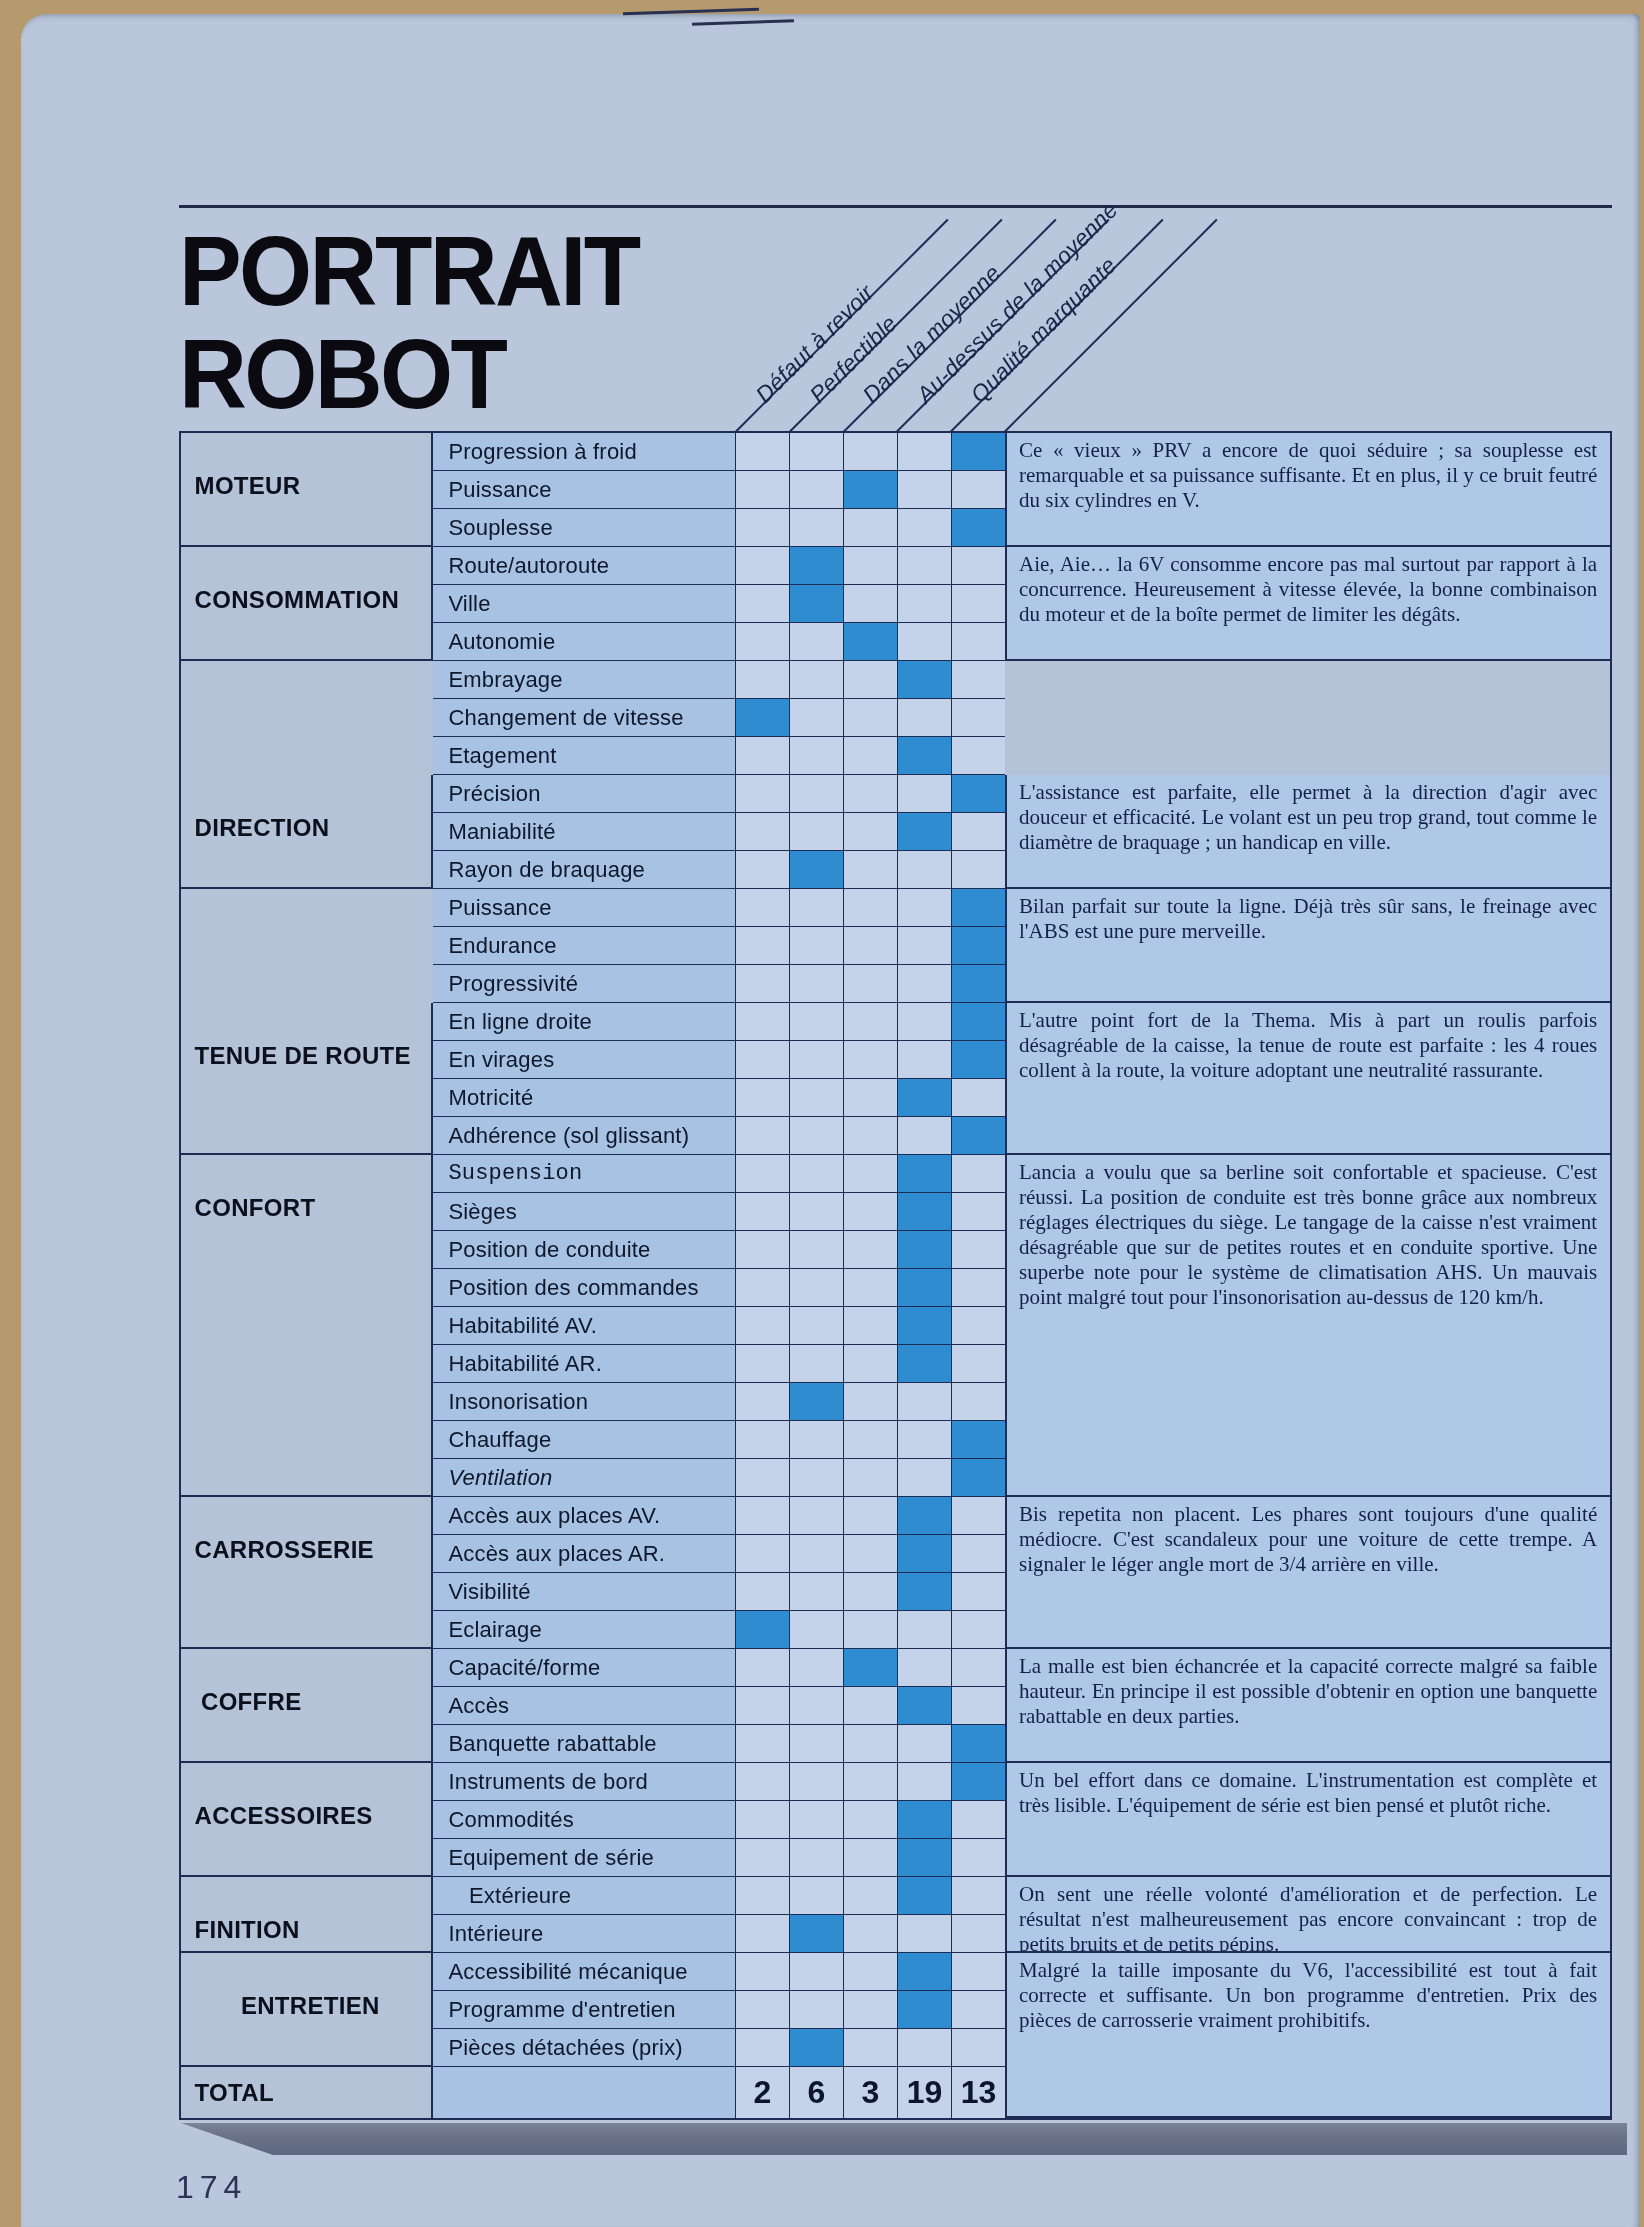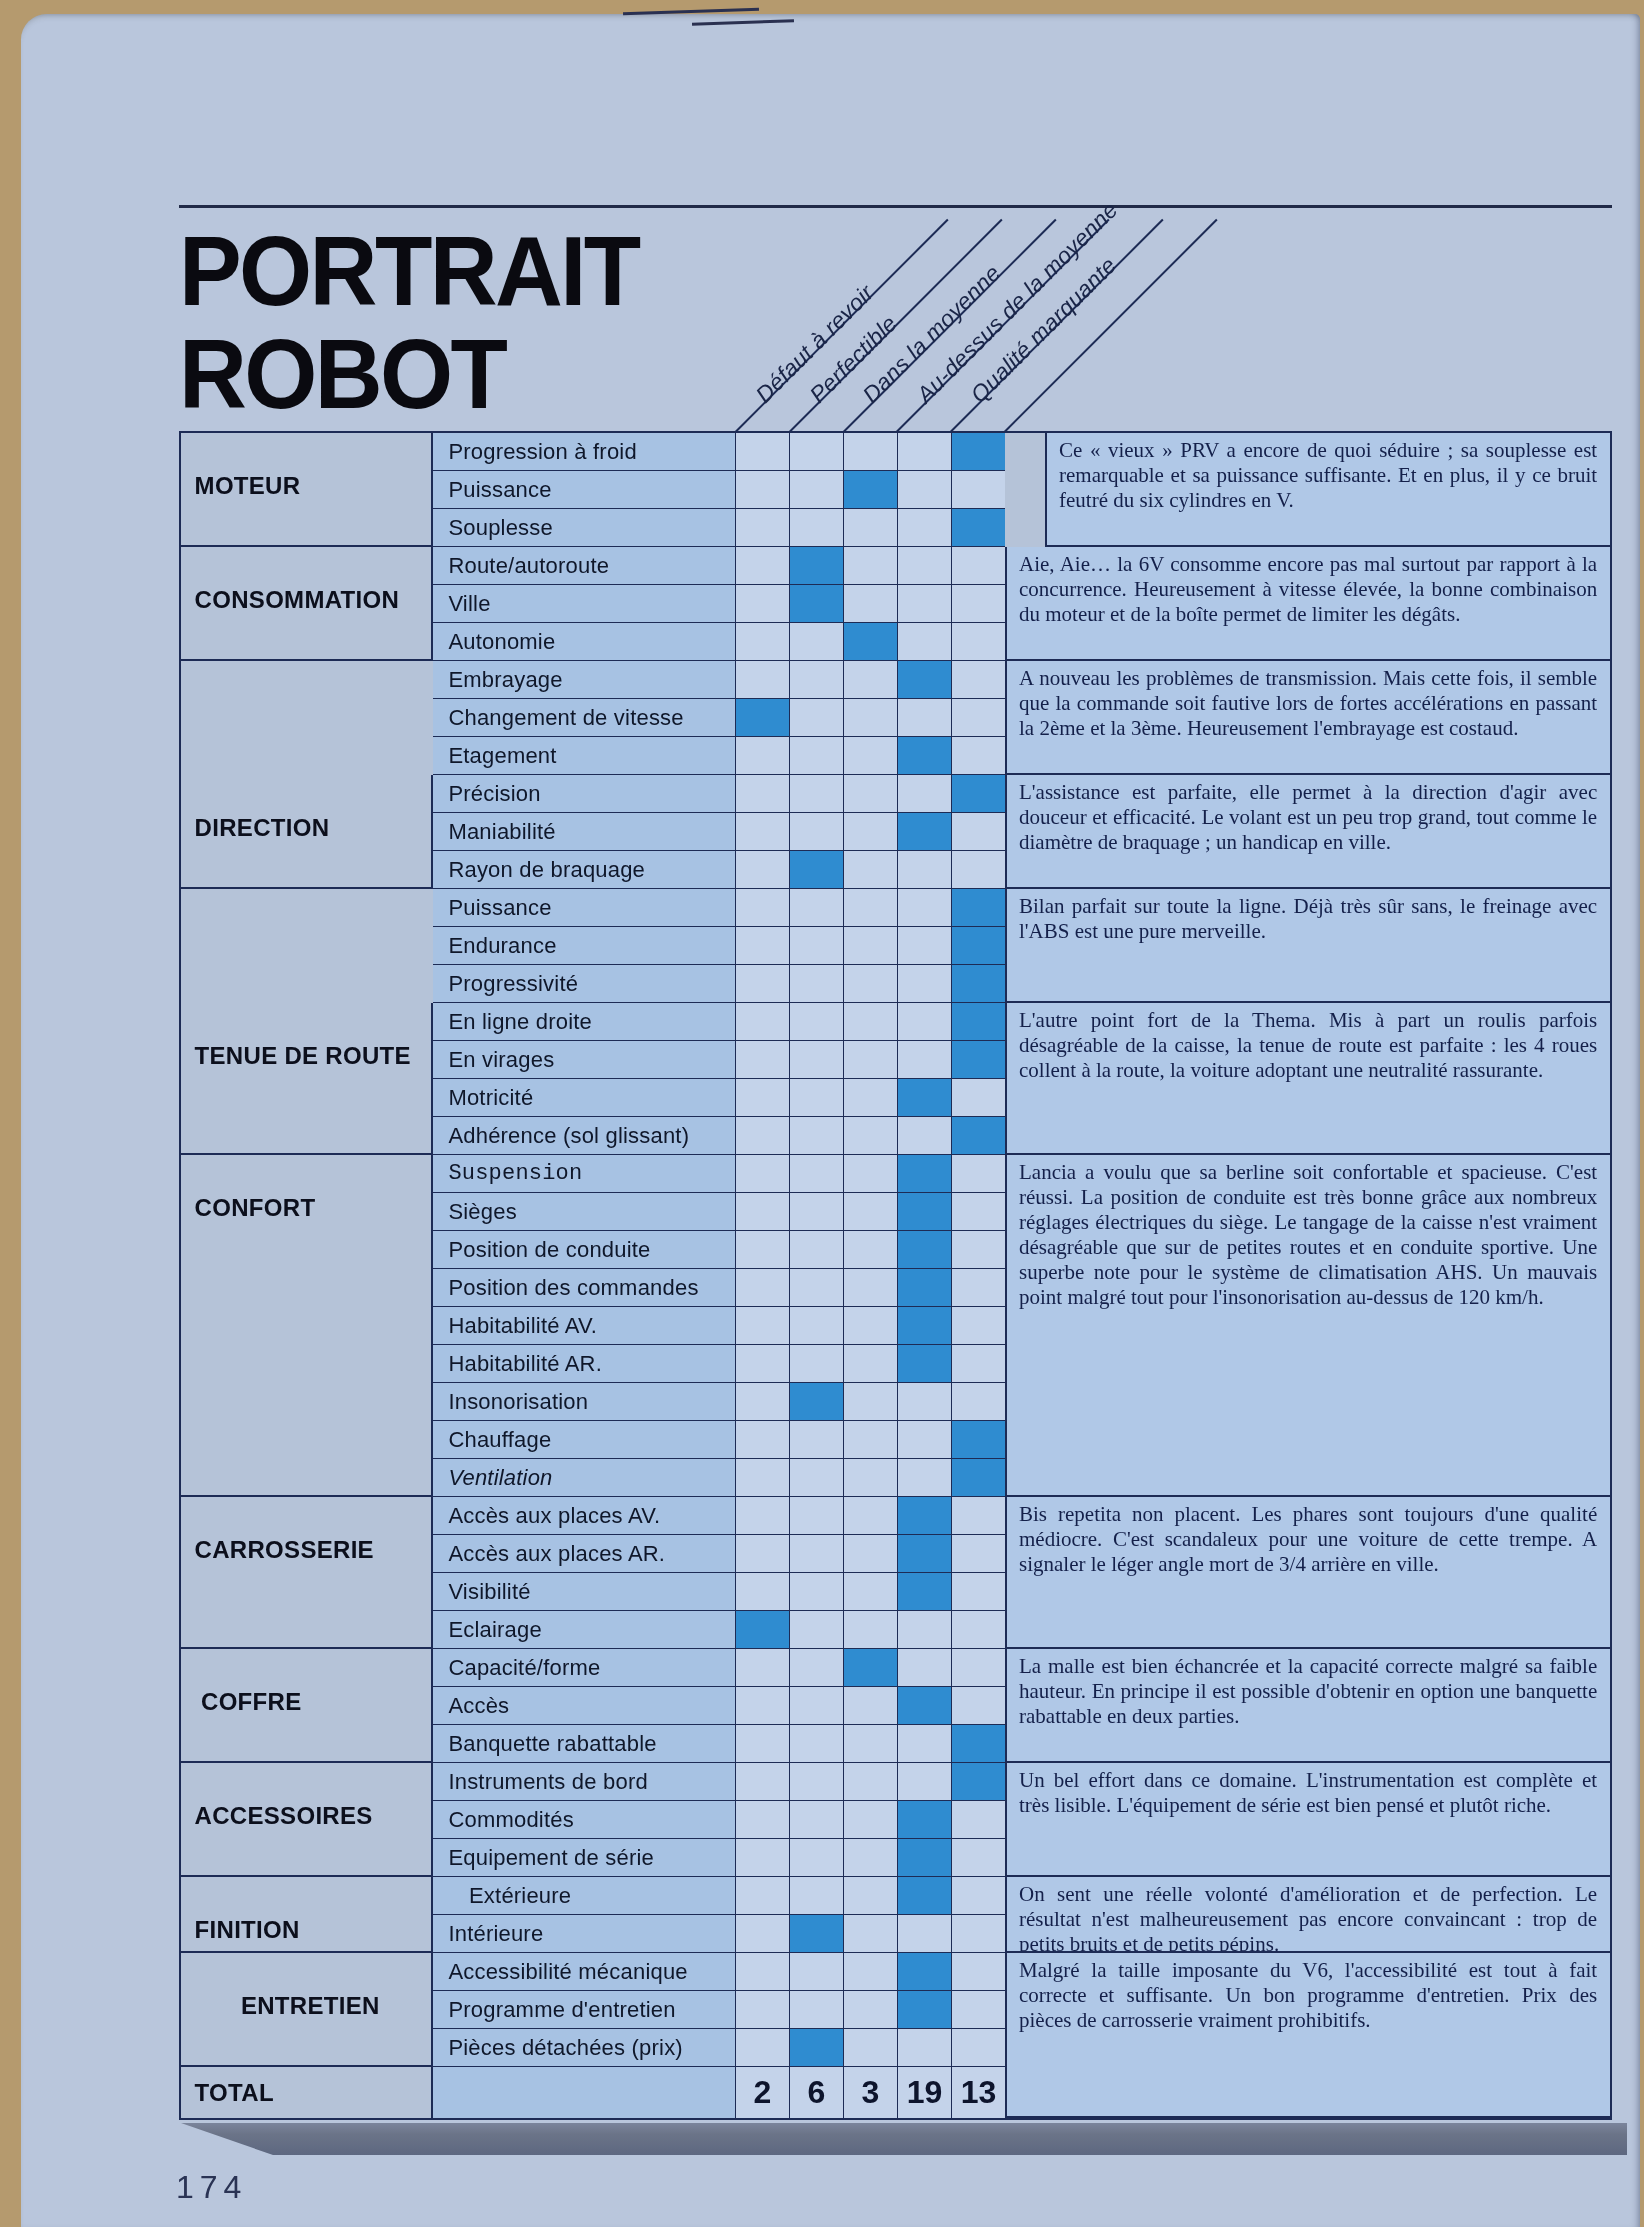--- a/index.html
+++ b/index.html
@@ -128,21 +128,21 @@
     <div class="rate" style="grid-area: 2 / 4;"></div>
     <div class="rate filled" style="grid-area: 2 / 5;"></div>
     <div class="rate" style="grid-area: 2 / 6;"></div>
     <div class="rate" style="grid-area: 2 / 7;"></div>
     <div class="item" style="grid-area: 3 / 2;">Souplesse</div>
     <div class="rate" style="grid-area: 3 / 3;"></div>
     <div class="rate" style="grid-area: 3 / 4;"></div>
     <div class="rate" style="grid-area: 3 / 5;"></div>
     <div class="rate" style="grid-area: 3 / 6;"></div>
     <div class="rate filled" style="grid-area: 3 / 7;"></div>
-    <div class="comment" style="grid-row: 1 / 4; margin-left: 40px;">Ce « vieux » PRV a encore de quoi séduire ; sa souplesse est remarquable et sa puissance suffisante. Et en plus, il y ce bruit feutré du six cylindres en V.</div>
+    <div class="comment" style="grid-row: 1 / 4;">Ce « vieux » PRV a encore de quoi séduire ; sa souplesse est remarquable et sa puissance suffisante. Et en plus, il y ce bruit feutré du six cylindres en V.</div>
     <div class="cat" style="grid-row: 4 / 7;">CONSOMMATION</div>
     <div class="item" style="grid-area: 4 / 2;">Route/autoroute</div>
     <div class="rate" style="grid-area: 4 / 3;"></div>
     <div class="rate filled" style="grid-area: 4 / 4;"></div>
     <div class="rate" style="grid-area: 4 / 5;"></div>
     <div class="rate" style="grid-area: 4 / 6;"></div>
     <div class="rate" style="grid-area: 4 / 7;"></div>
     <div class="item" style="grid-area: 5 / 2;">Ville</div>
     <div class="rate" style="grid-area: 5 / 3;"></div>
     <div class="rate filled" style="grid-area: 5 / 4;"></div>
@@ -167,21 +167,20 @@
     <div class="rate" style="grid-area: 8 / 4;"></div>
     <div class="rate" style="grid-area: 8 / 5;"></div>
     <div class="rate" style="grid-area: 8 / 6;"></div>
     <div class="rate" style="grid-area: 8 / 7;"></div>
     <div class="item" style="grid-area: 9 / 2;">Etagement</div>
     <div class="rate" style="grid-area: 9 / 3;"></div>
     <div class="rate" style="grid-area: 9 / 4;"></div>
     <div class="rate" style="grid-area: 9 / 5;"></div>
     <div class="rate filled" style="grid-area: 9 / 6;"></div>
     <div class="rate" style="grid-area: 9 / 7;"></div>
-    <div class="comment" style="grid-row: 7 / 10;">A nouveau les problèmes de transmission. Mais cette fois, il semble que la commande soit fautive lors de fortes accélérations en passant la 2ème et la 3ème. Heureusement l'embrayage est costaud.</div>
     <div class="cat" style="grid-row: 10 / 13;">DIRECTION</div>
     <div class="item" style="grid-area: 10 / 2;">Précision</div>
     <div class="rate" style="grid-area: 10 / 3;"></div>
     <div class="rate" style="grid-area: 10 / 4;"></div>
     <div class="rate" style="grid-area: 10 / 5;"></div>
     <div class="rate" style="grid-area: 10 / 6;"></div>
     <div class="rate filled" style="grid-area: 10 / 7;"></div>
     <div class="item" style="grid-area: 11 / 2;">Maniabilité</div>
     <div class="rate" style="grid-area: 11 / 3;"></div>
     <div class="rate" style="grid-area: 11 / 4;"></div>

